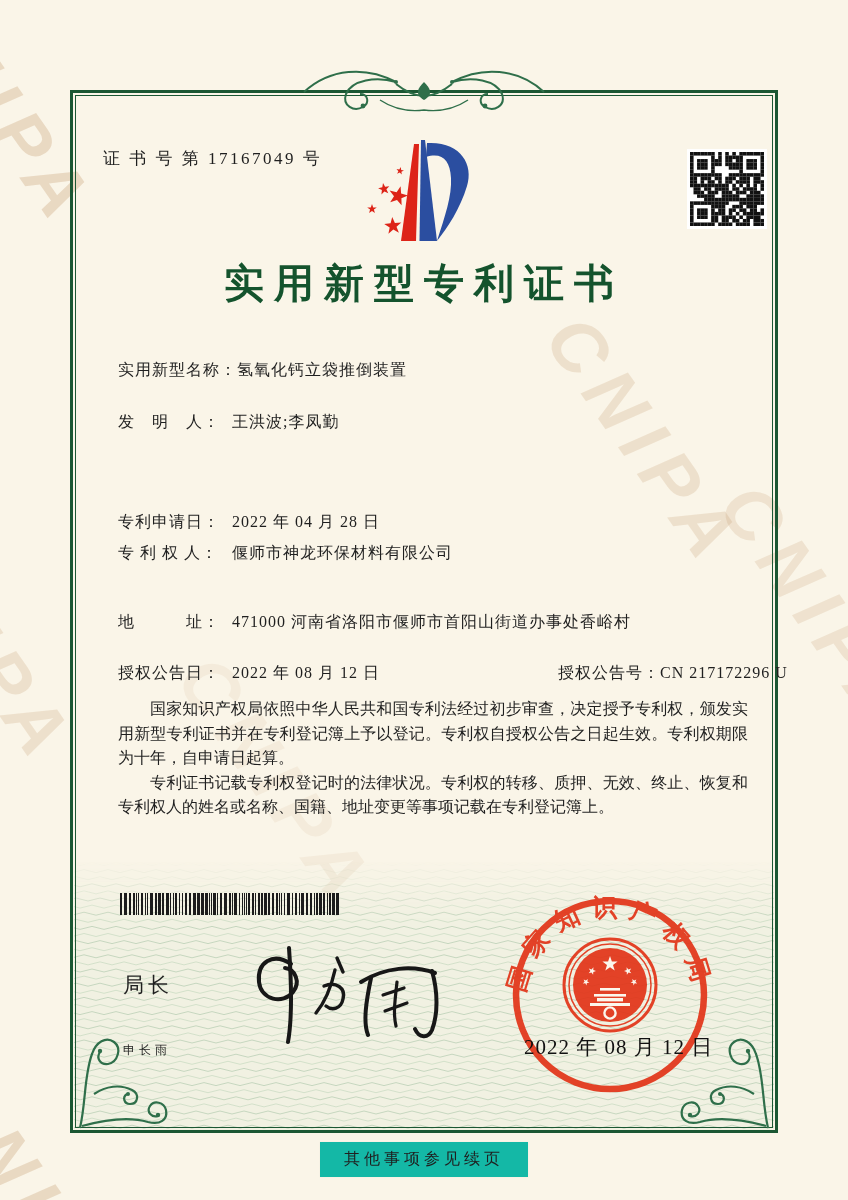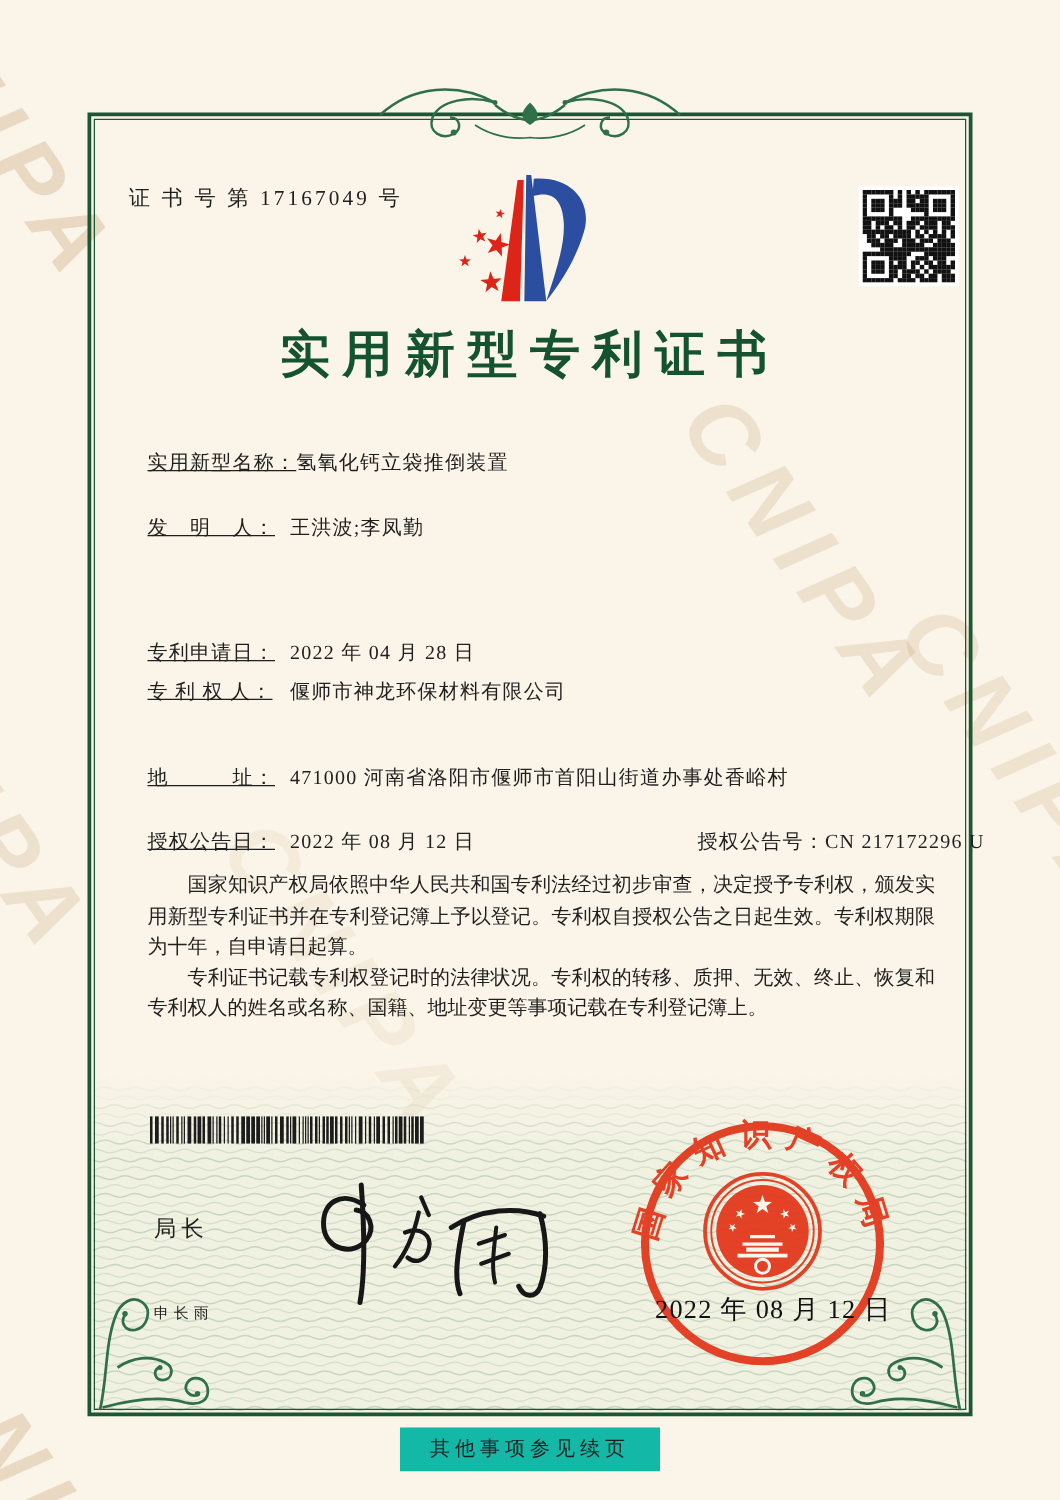--- a/index.html
+++ b/index.html
@@ -31,32 +31,32 @@
   
   .cert-no{position:absolute;left:103px;top:147px;font-size:17px;letter-spacing:2.5px;z-index:4;}
   .logo{position:absolute;left:360px;top:138px;z-index:4;}
   .qr{position:absolute;left:687px;top:149px;z-index:4;background:#fff;padding:3px;}
   .title{
     position:absolute;left:0;top:256px;width:100%;text-align:center;
     font-size:40px;font-weight:bold;letter-spacing:10px;z-index:4;color:#14532d;
   }
   
   .field{position:absolute;left:118px;font-size:16px;letter-spacing:1px;z-index:4;white-space:nowrap;}
-  .field .lab{display:inline-block;min-width:114px;text-decoration:underline;}
+  .field .lab{display:inline-block;min-width:114px;}
   .grant2{position:absolute;left:440px;top:0;white-space:nowrap;text-align:right;}
   
   .body-text{
     position:absolute;left:118px;top:697px;width:630px;z-index:4;
     font-size:16px;line-height:24.6px;text-align:justify;
   }
   .body-text p{margin:0;text-indent:2em;}
   
   .barcode{position:absolute;left:120px;top:893px;z-index:4;}
   
-  .sig-title{position:absolute;left:123px;top:971px;font-size:18px;letter-spacing:4px;z-index:4;text-align:right;}
+  .sig-title{position:absolute;left:123px;top:971px;font-size:21px;letter-spacing:4px;z-index:4;text-align:right;}
   .sig-name{position:absolute;left:123px;top:1008px;font-size:12px;letter-spacing:4px;z-index:4;margin-top:34px;}
   .sig-script{position:absolute;left:245px;top:942px;z-index:4;}
   
   .seal{position:absolute;left:500px;top:885px;z-index:5;opacity:.92;}
   .seal-date{
     position:absolute;left:524px;top:1033px;font-size:21px;letter-spacing:1px;
     color:#111;z-index:6;white-space:nowrap;
   }
   
   .page-info{position:absolute;left:0;top:1096px;width:100%;text-align:center;font-size:15px;letter-spacing:3px;z-index:4;}

